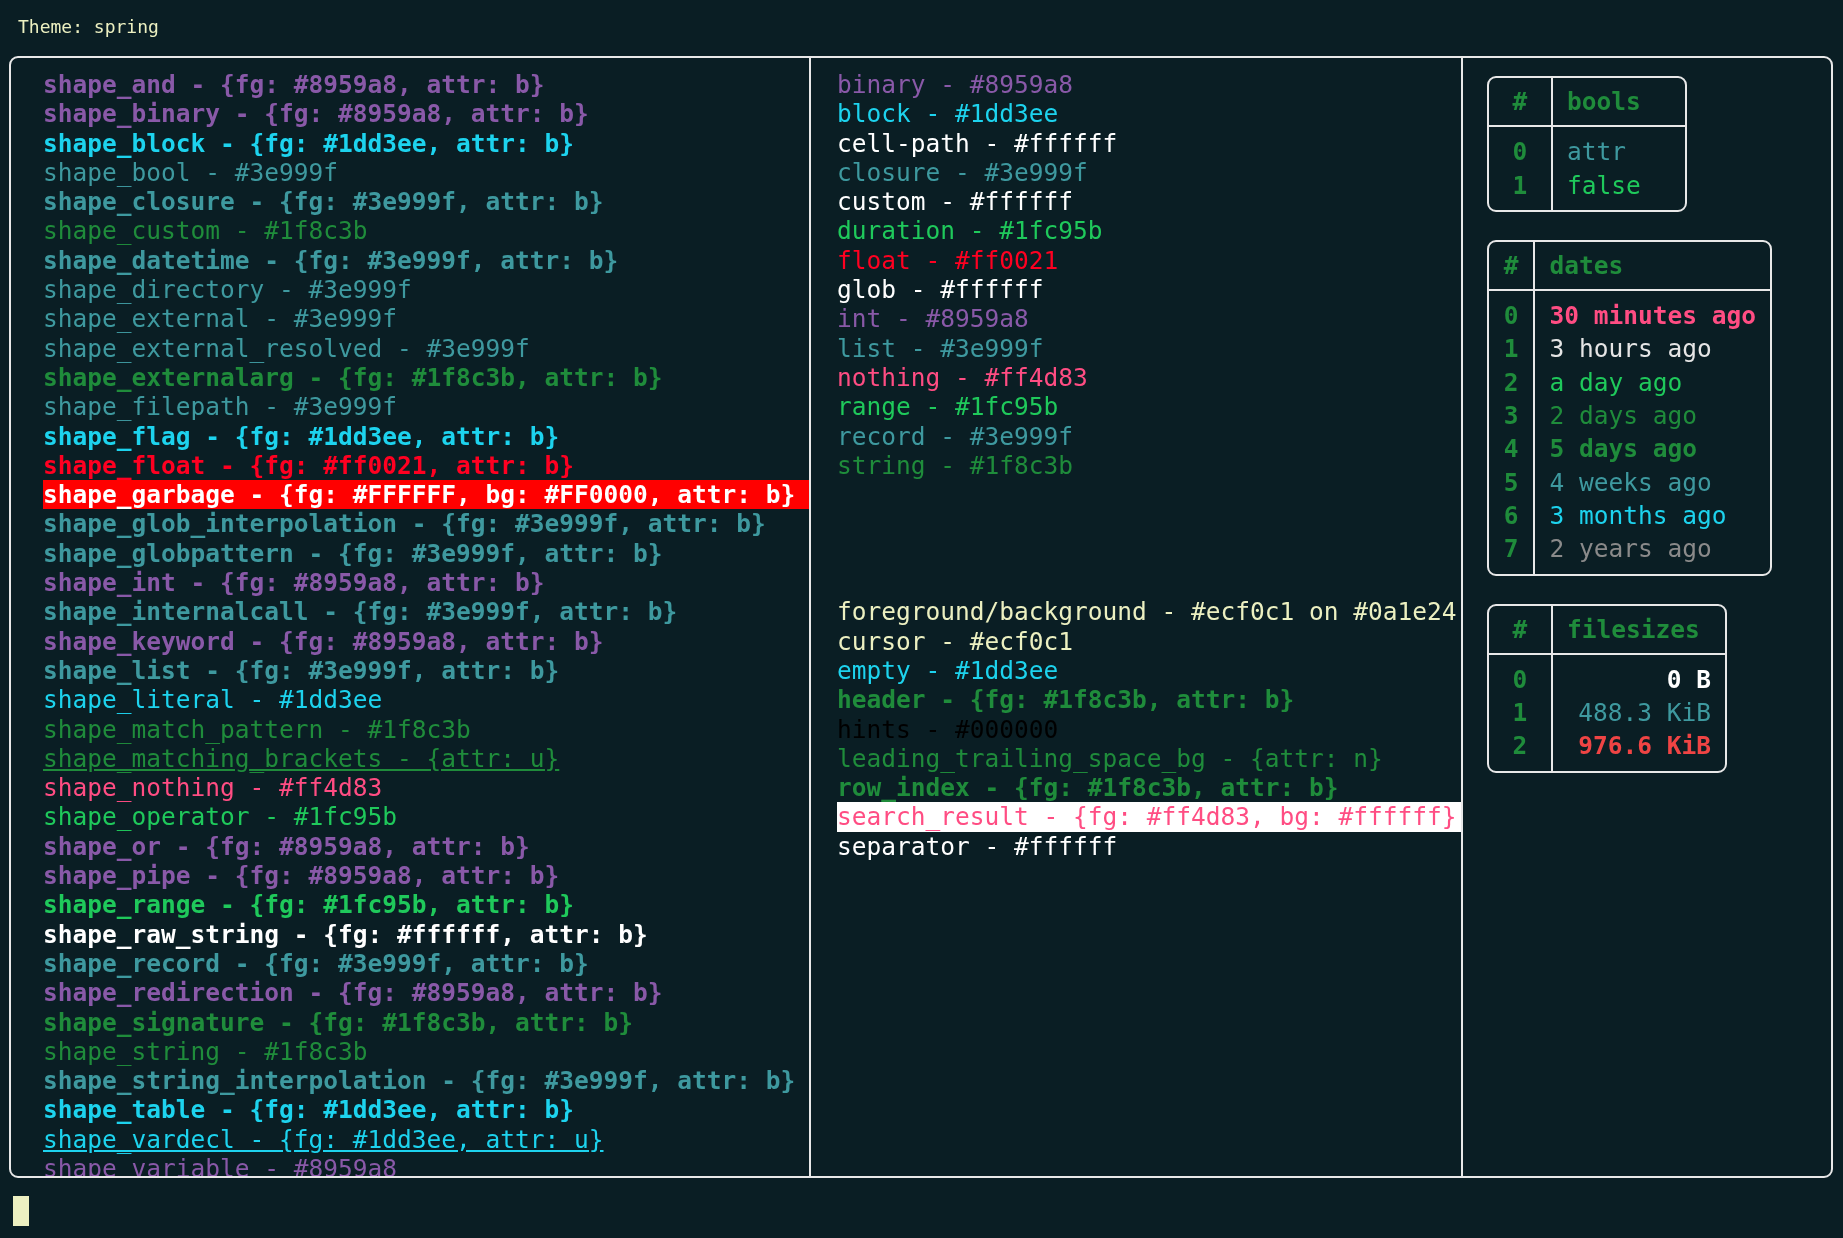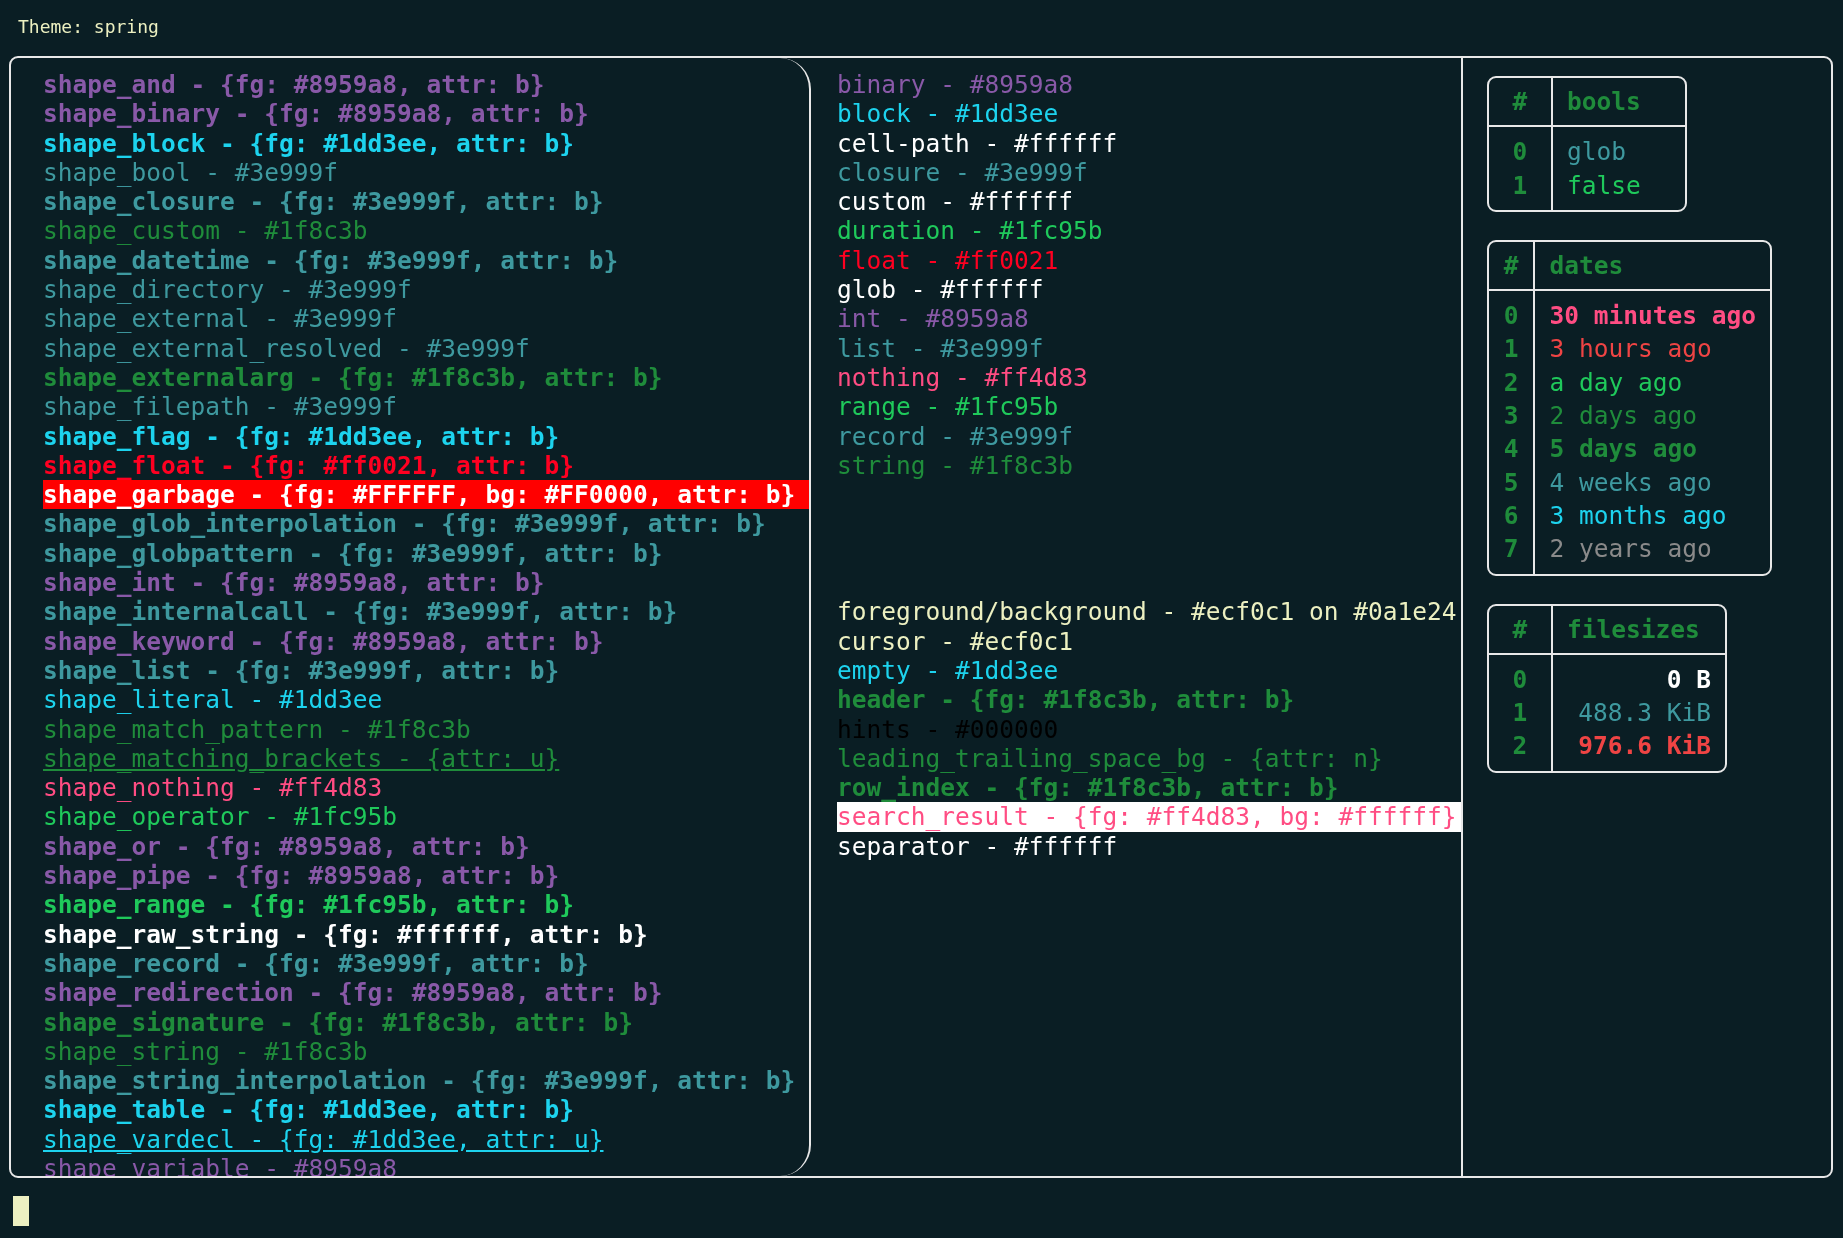--- a/index.html
+++ b/index.html
@@ -45,21 +45,21 @@
     box-sizing: border-box;
     display: flex;
     flex-direction: row;
   }
   .pane {
     position: relative;
     height: 100%;
     box-sizing: border-box;
     overflow: hidden;
   }
-  #pane-left   { width: 800px; border-right: 2px solid #e8e8e8; border-radius: 31px; }
+  #pane-left   { width: 800px; border-right: 2px solid #e8e8e8; }
   #pane-mid    { width: 652px; border-right: 2px solid #e8e8e8; }
   #pane-right  { flex: 1 1 auto; }
 
   .pane-inner {
     padding: 12px 0 0 32px;
     white-space: pre;
     font-size: 24.5px;
     line-height: 29.3px;
   }
   #pane-mid .pane-inner { padding-left: 26px; }
@@ -148,21 +148,21 @@
           <table class="nu" id="tbl-bools">
             <thead>
               <tr>
                 <th class="idx-h idx-col">#</th>
                 <th>bools</th>
               </tr>
             </thead>
             <tbody>
               <tr>
                 <td class="idx-col">0</td>
-                <td class="val" style="color: rgb(62, 153, 159);">glob</td>
+                <td class="val" style="color: rgb(62, 153, 159);">attr</td>
               </tr>
               <tr>
                 <td class="idx-col">1</td>
                 <td class="val" style="color: rgb(31, 201, 91);">false</td>
               </tr>
             </tbody>
           </table>
           <table class="nu" id="tbl-dates">
             <thead>
               <tr>
@@ -170,21 +170,21 @@
                 <th>dates</th>
               </tr>
             </thead>
             <tbody>
               <tr>
                 <td class="idx-col">0</td>
                 <td class="val" style="color: rgb(255, 77, 131); font-weight: bold;">30 minutes ago</td>
               </tr>
               <tr>
                 <td class="idx-col">1</td>
-                <td class="val" style="color: #ef4444; margin-top: 36px;">3 hours ago</td>
+                <td class="val" style="color: #e5e5e5; margin-top: 36px;">3 hours ago</td>
               </tr>
               <tr>
                 <td class="idx-col">2</td>
                 <td class="val" style="color: rgb(31, 201, 91);">a day ago</td>
               </tr>
               <tr>
                 <td class="idx-col">3</td>
                 <td class="val" style="color: rgb(31, 140, 59);">2 days ago</td>
               </tr>
               <tr>

